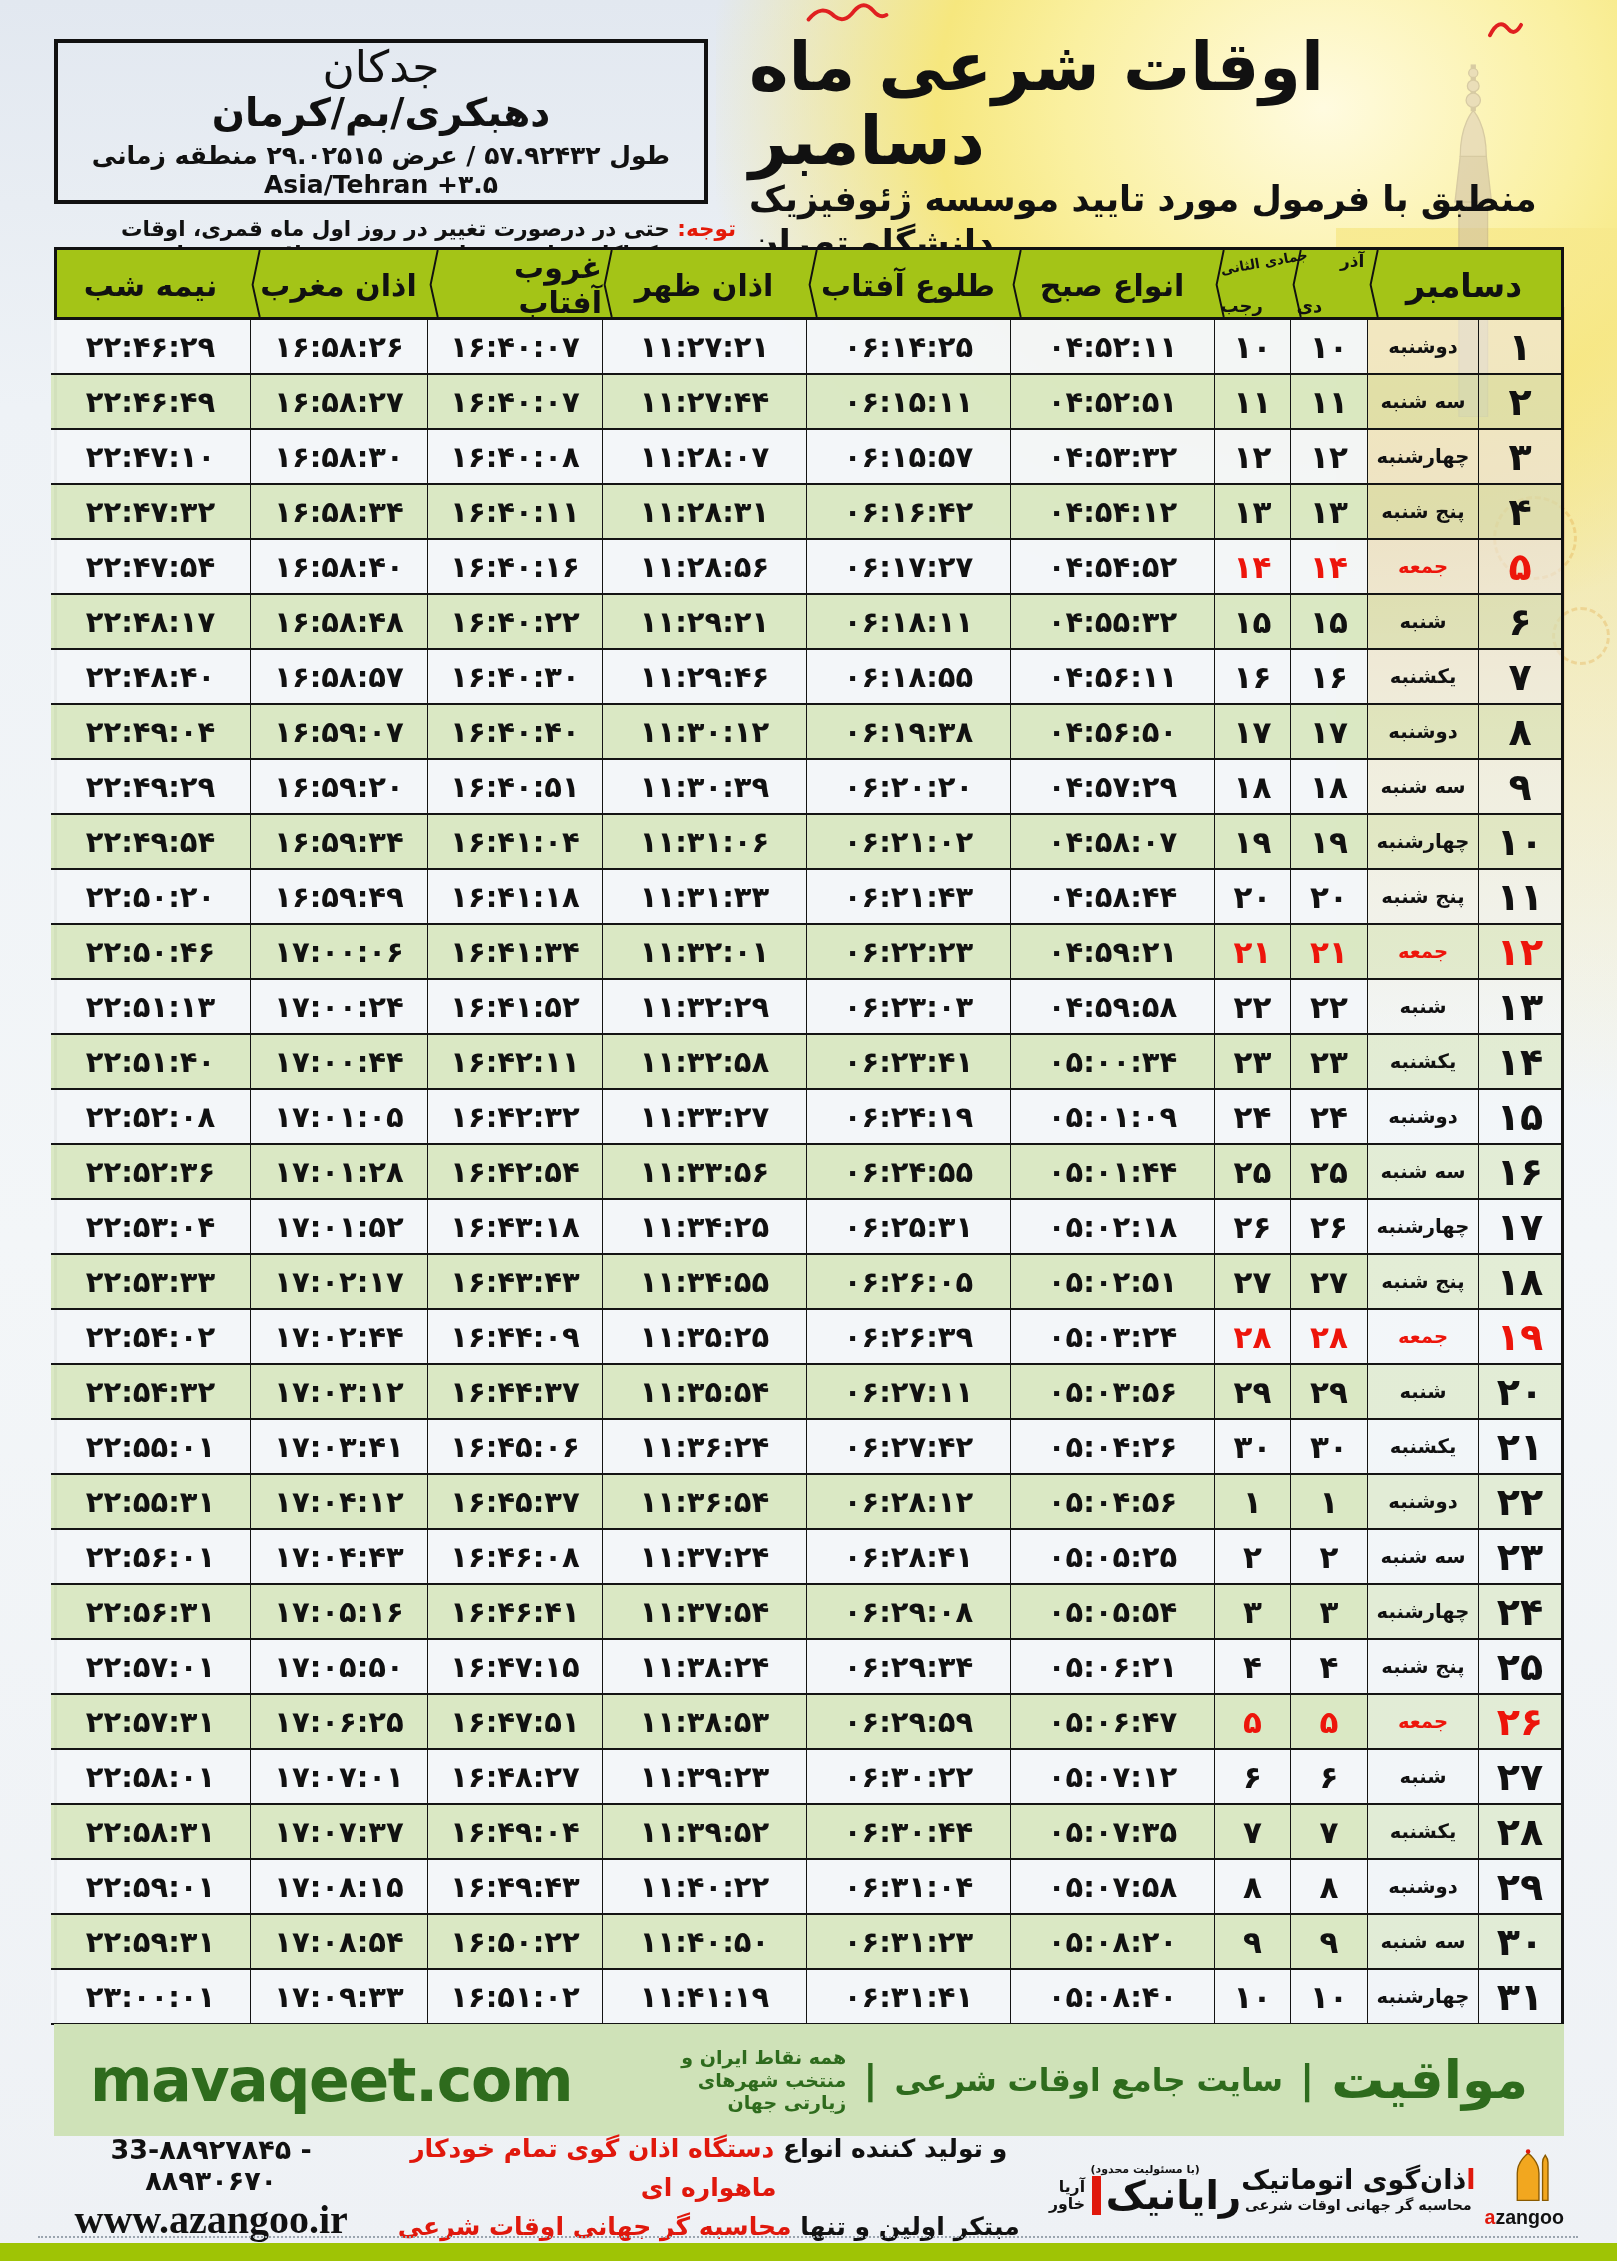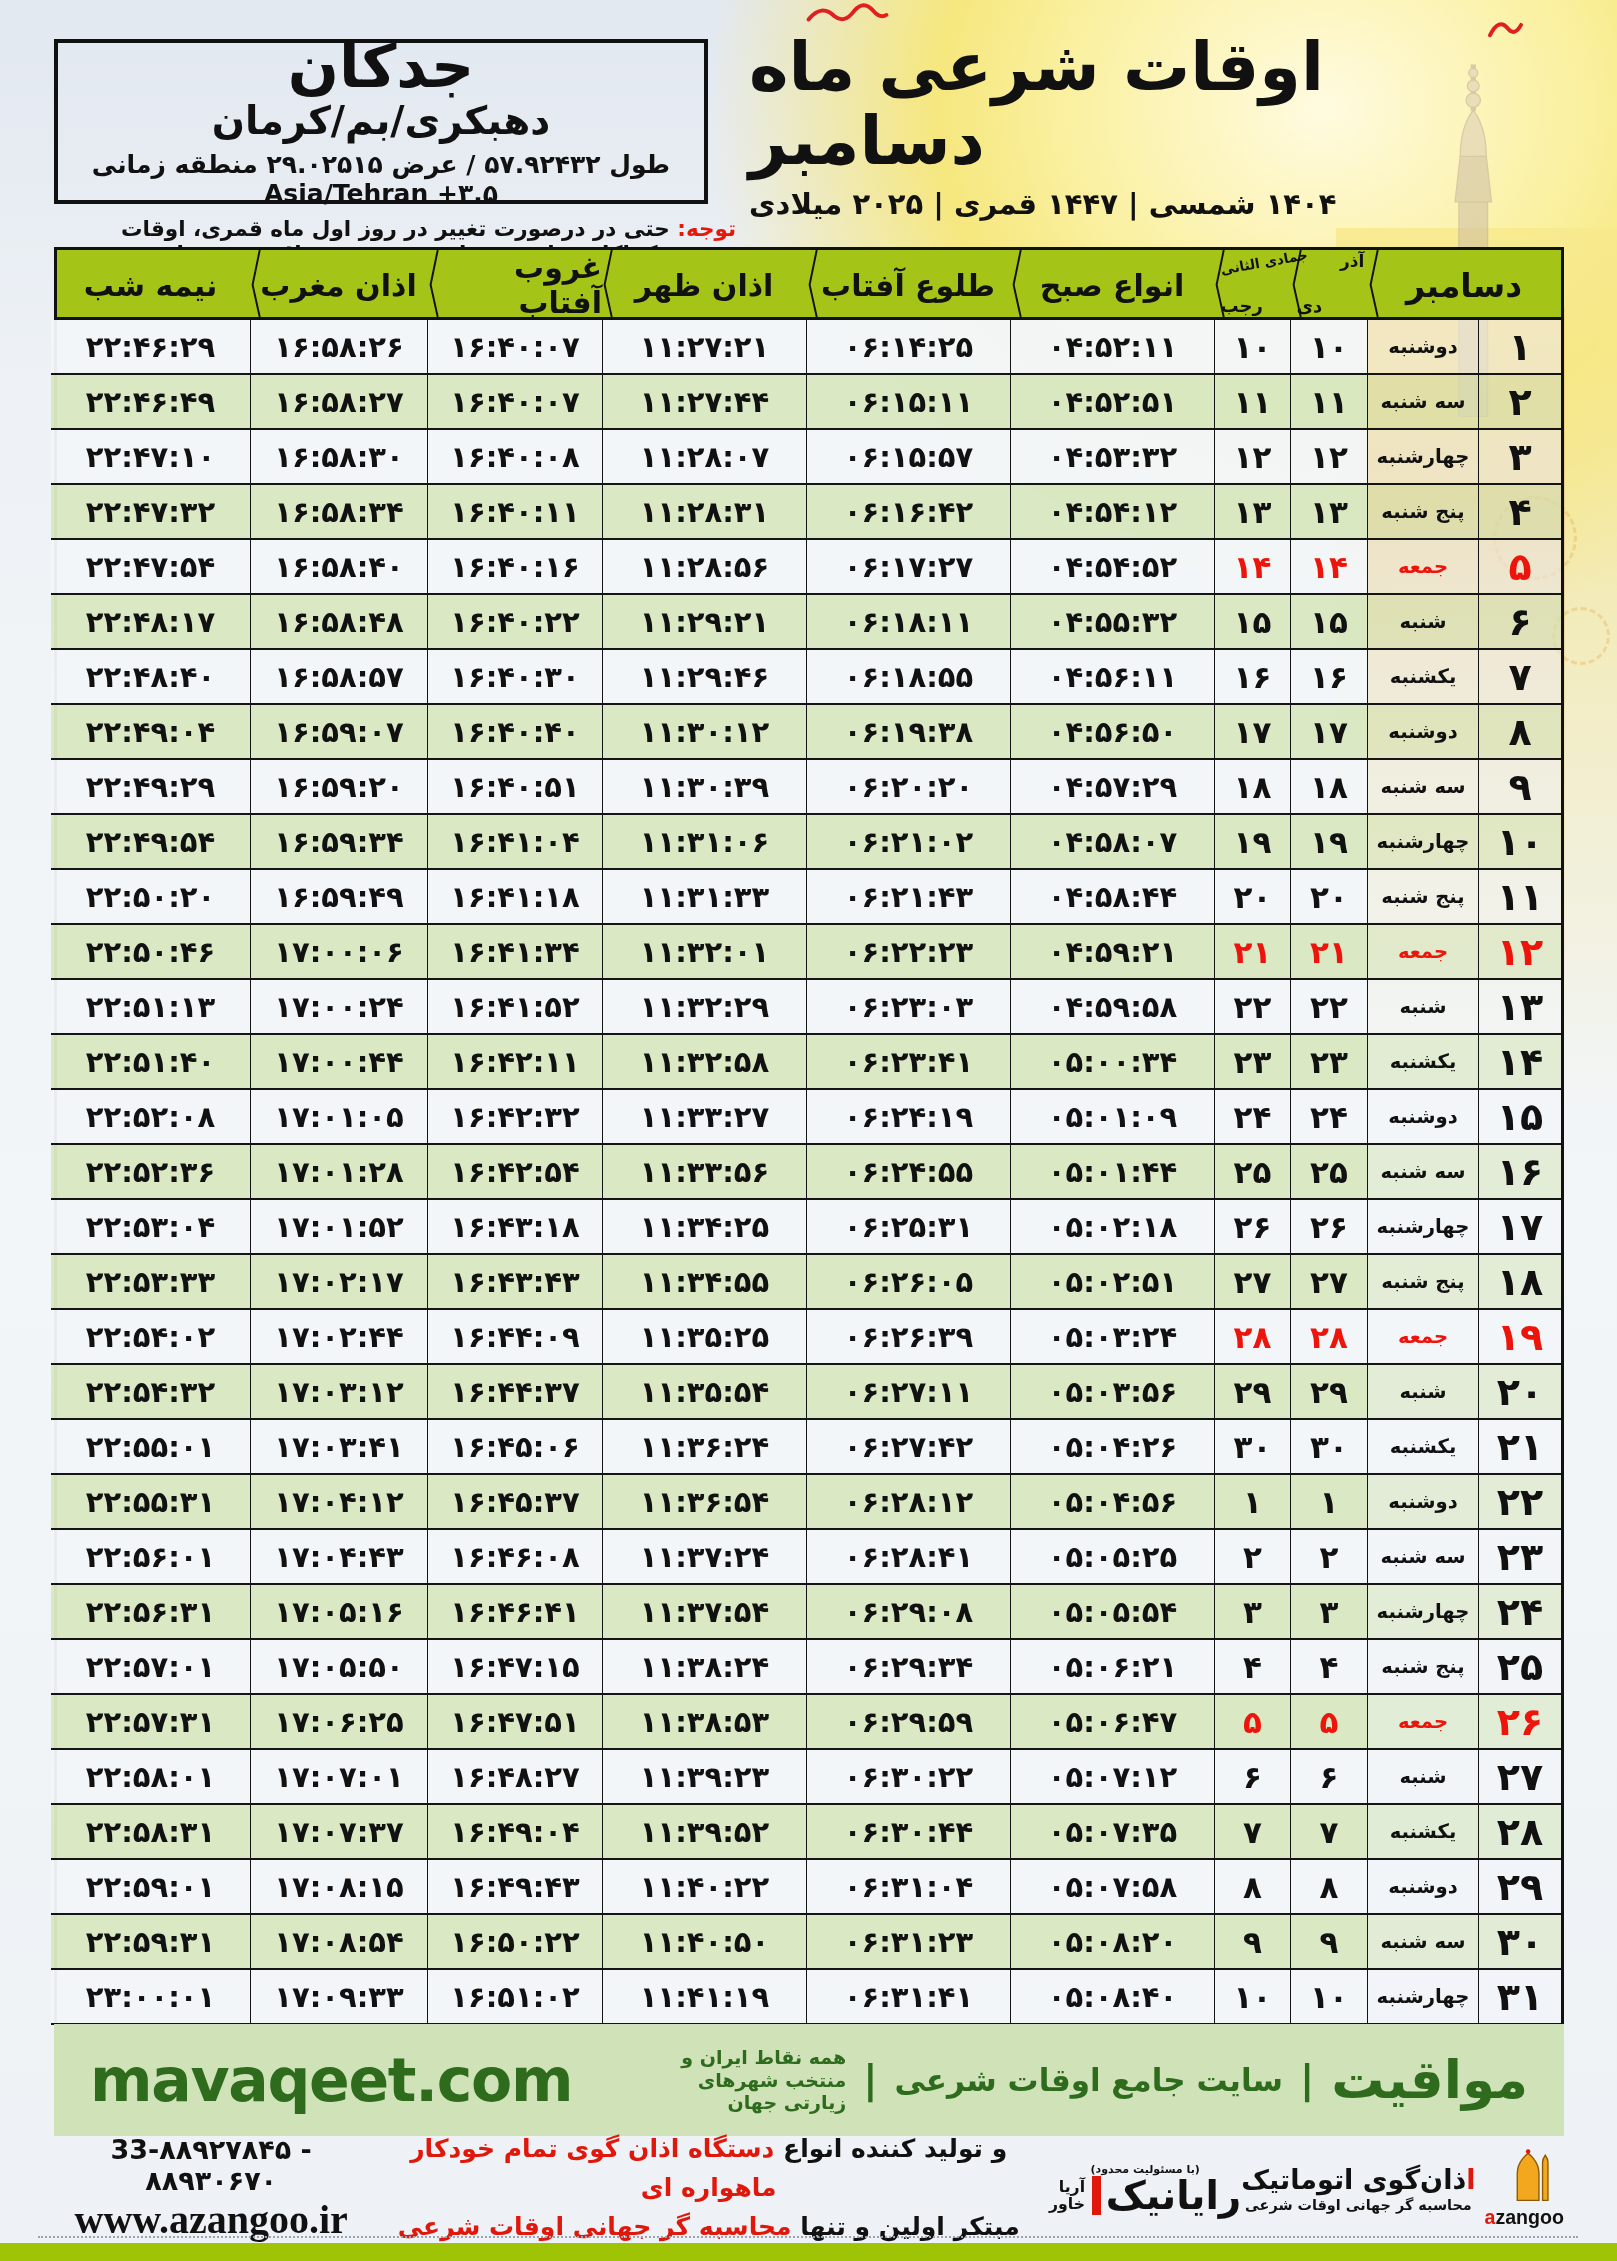--- a/index.html
+++ b/index.html
@@ -12,21 +12,21 @@
   .bg-right-strip{position:absolute;right:0;top:228px;width:281px;height:881px;pointer-events:none;
            background:linear-gradient(180deg,rgba(247,233,140,.85) 0%,rgba(246,228,130,.55) 40%,rgba(246,228,130,0) 100%);}
   .bg-photo{position:absolute;left:1369px;top:307px;width:197px;height:750px;pointer-events:none;
            background:linear-gradient(180deg,rgba(240,205,110,.65) 0%,rgba(214,170,120,.45) 30%,rgba(227,205,150,.3) 60%,rgba(227,205,150,0) 100%);}
   .minaret{position:absolute;left:1383px;top:39px;opacity:.5;pointer-events:none;}
   .ornament{position:absolute;border:3.9px dashed #e2a33c;border-radius:50%;opacity:.30;pointer-events:none;}
   .red-squiggle{position:absolute;pointer-events:none;}
   
   .location-card{position:absolute;left:55px;top:39px;width:646px;height:157px;border:4.6px solid #111;
                  display:flex;flex-direction:column;align-items:center;justify-content:center;gap:2.6px;text-align:center;}
-  .loc-name{font-size:60px;font-weight:bold;line-height:1.05;}
+  .loc-name{font-size:44px;font-weight:normal;line-height:1.05;}
   .loc-region{font-size:39px;font-weight:bold;line-height:1.05;}
   .loc-coords{font-size:25px;font-weight:bold;margin-top:5.2px;}
   .title-block{position:absolute;left:750px;top:31px;width:819px;text-align:left;}
   .main-title{font-size:67px;font-weight:bold;line-height:1.1;}
   .sub-title{font-size:35px;font-weight:bold;line-height:1.25;}
   .date-line{font-size:29px;font-weight:bold;margin-top:9px;}
   .note-line{position:absolute;left:65px;top:216px;width:672px;font-size:21.5px;font-weight:bold;text-align:right;}
   .note-label{color:#e41909;}
   
   .ptable-wrap{position:absolute;left:55px;top:247px;width:1510px;border:3.9px solid #111;box-sizing:border-box;background:transparent;}
@@ -129,20 +129,21 @@
     <div class="loc-region">دهبکری/بم/کرمان</div>
     <div class="loc-coords">
       <span>طول ۵۷.۹۲۴۳۲ / عرض ۲۹.۰۲۵۱۵ منطقه زمانی</span>
       <span dir="ltr">+۳.۵</span>
       <span dir="ltr">Asia/Tehran</span>
     </div>
   </div>
 
   <div class="title-block">
     <div class="main-title">اوقات شرعی ماه دسامبر</div>
+    <div class="sub-title">منطبق با فرمول مورد تایید موسسه ژئوفیزیک دانشگاه تهران</div>
     <div class="date-line">۱۴۰۴ شمسی | ۱۴۴۷ قمری | ۲۰۲۵ میلادی</div>
   </div>
 
   <div class="note-line">
     <span class="note-label">توجه:</span><span> حتی در درصورت تغییر در روز اول ماه قمری، اوقات شرعی کماکان برای روزهای شمسی و میلادی معتبر است.</span>
   </div>
 
   <div class="ptable-wrap">
     <div class="thead">
       <div class="hcell month">دسامبر</div>

